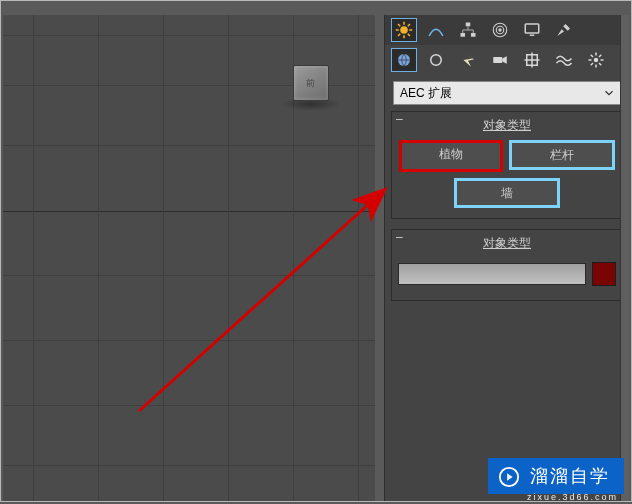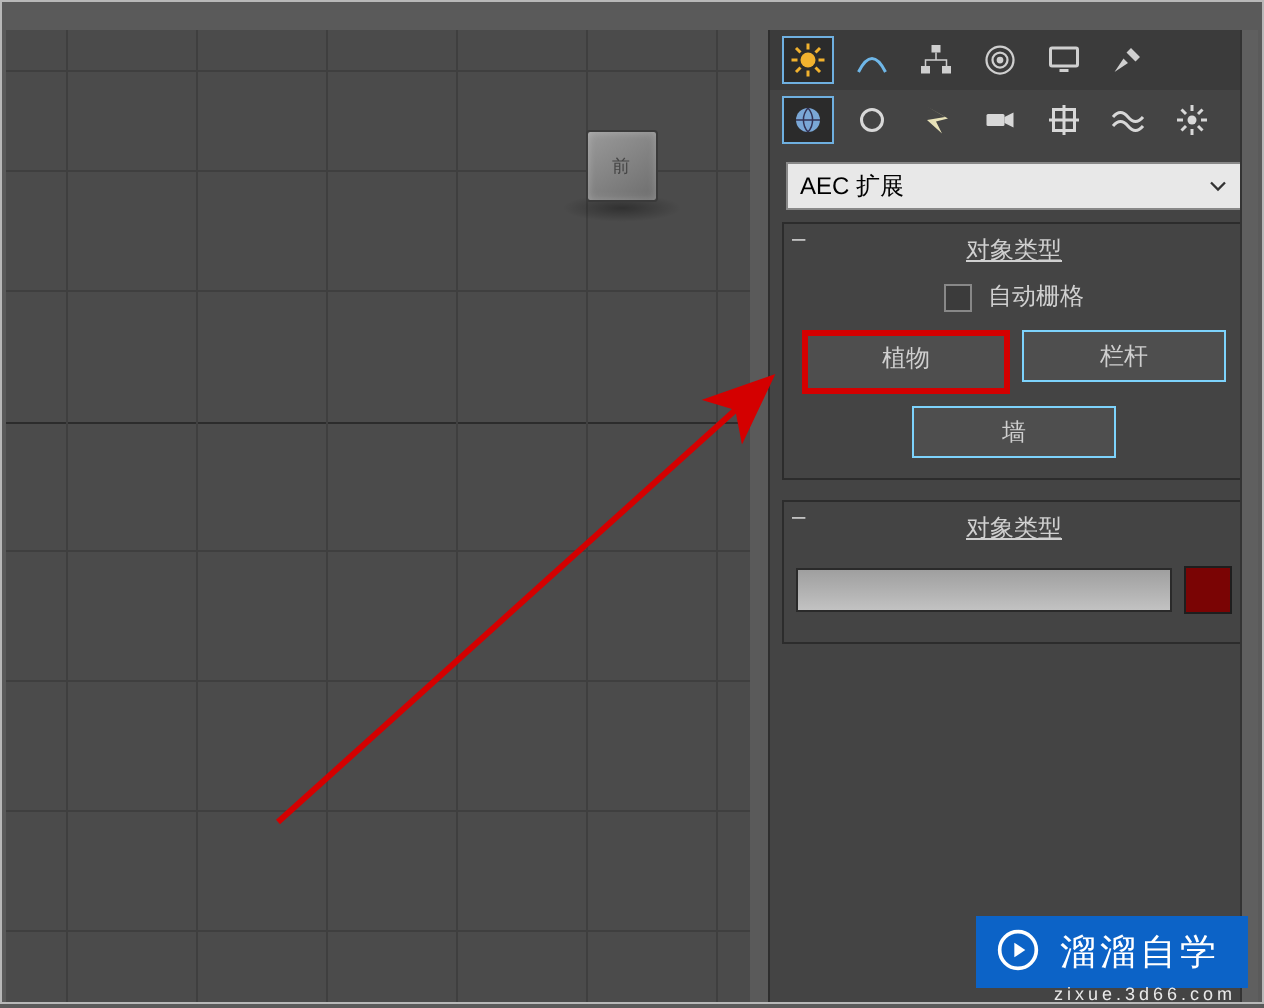--- a/index.html
+++ b/index.html
@@ -79,21 +79,21 @@
   .checkbox-row{
     display:flex;align-items:center;justify-content:center;gap:8px;
     margin:4px 0 8px 0;color:#d0d0d0;
   }
   .cb{
     width:12px;height:12px;border:1px solid #888;background:#3b3b3b;
   }
   .btn-grid{display:flex;flex-wrap:wrap;gap:6px;justify-content:center;}
   .btn{
     width:100px;height:24px;line-height:24px;text-align:center;
-    background:#4e4e4e;border:1px solid #7dd3fc;color:#cfcfcf;
+    background:#4e4e4e;border:3px solid #7dd3fc;color:#cfcfcf;
     font-size:12px;
   }
   .btn.highlight{
     border:3px solid #d40000;height:26px;line-height:22px;width:98px;
   }
   
   .nc-row{display:flex;gap:6px;align-items:center;padding:4px 2px;}
   .name-input{
     flex:1;height:20px;background:#b9b9b9;border:1px solid #2a2a2a;
     background:linear-gradient(#9f9f9f,#c2c2c2);
@@ -102,21 +102,21 @@
     width:22px;height:22px;background:#7a0404;border:1px solid #1e1e1e;
   }
   
   .arrow{
     position:absolute;left:128px;top:140px;pointer-events:none;
   }
   
   .watermark{
     position:absolute;right:8px;bottom:10px;
     background:#0c63c7;color:#fff;padding:6px 14px 6px 10px;
-    display:flex;align-items:flex-start;gap:10px;font-size:18px;
+    display:flex;align-items:flex-end;gap:10px;font-size:18px;
     letter-spacing:2px;
   }
   .wm-icon{width:22px;height:22px;}
   .wm-url{
     position:absolute;right:14px;bottom:2px;font-size:9px;color:#eaeaea;
     letter-spacing:2px;
     margin-left:32px;
   }
   
   .scrollstrip{
@@ -257,24 +257,20 @@
     <div class="dropdown">
       <span>AEC 扩展</span>
       <svg class="dd-arrow" viewBox="0 0 24 24">
           <path d="M6 9l6 6 6-6" fill="none" stroke="#333" stroke-width="2"></path>
         </svg>
     </div>
 
     <div class="rollout">
       <div class="roll-dash">–</div>
       <div class="roll-title">对象类型</div>
-      <div class="checkbox-row">
-        <div class="cb"></div>
-        <span>自动栅格</span>
-      </div>
       <div class="btn-grid">
         <div class="btn highlight">植物</div>
         <div class="btn">栏杆</div>
         <div class="btn">墙</div>
       </div>
     </div>
 
     <div class="rollout">
       <div class="roll-dash">–</div>
       <div class="roll-title">对象类型</div>

